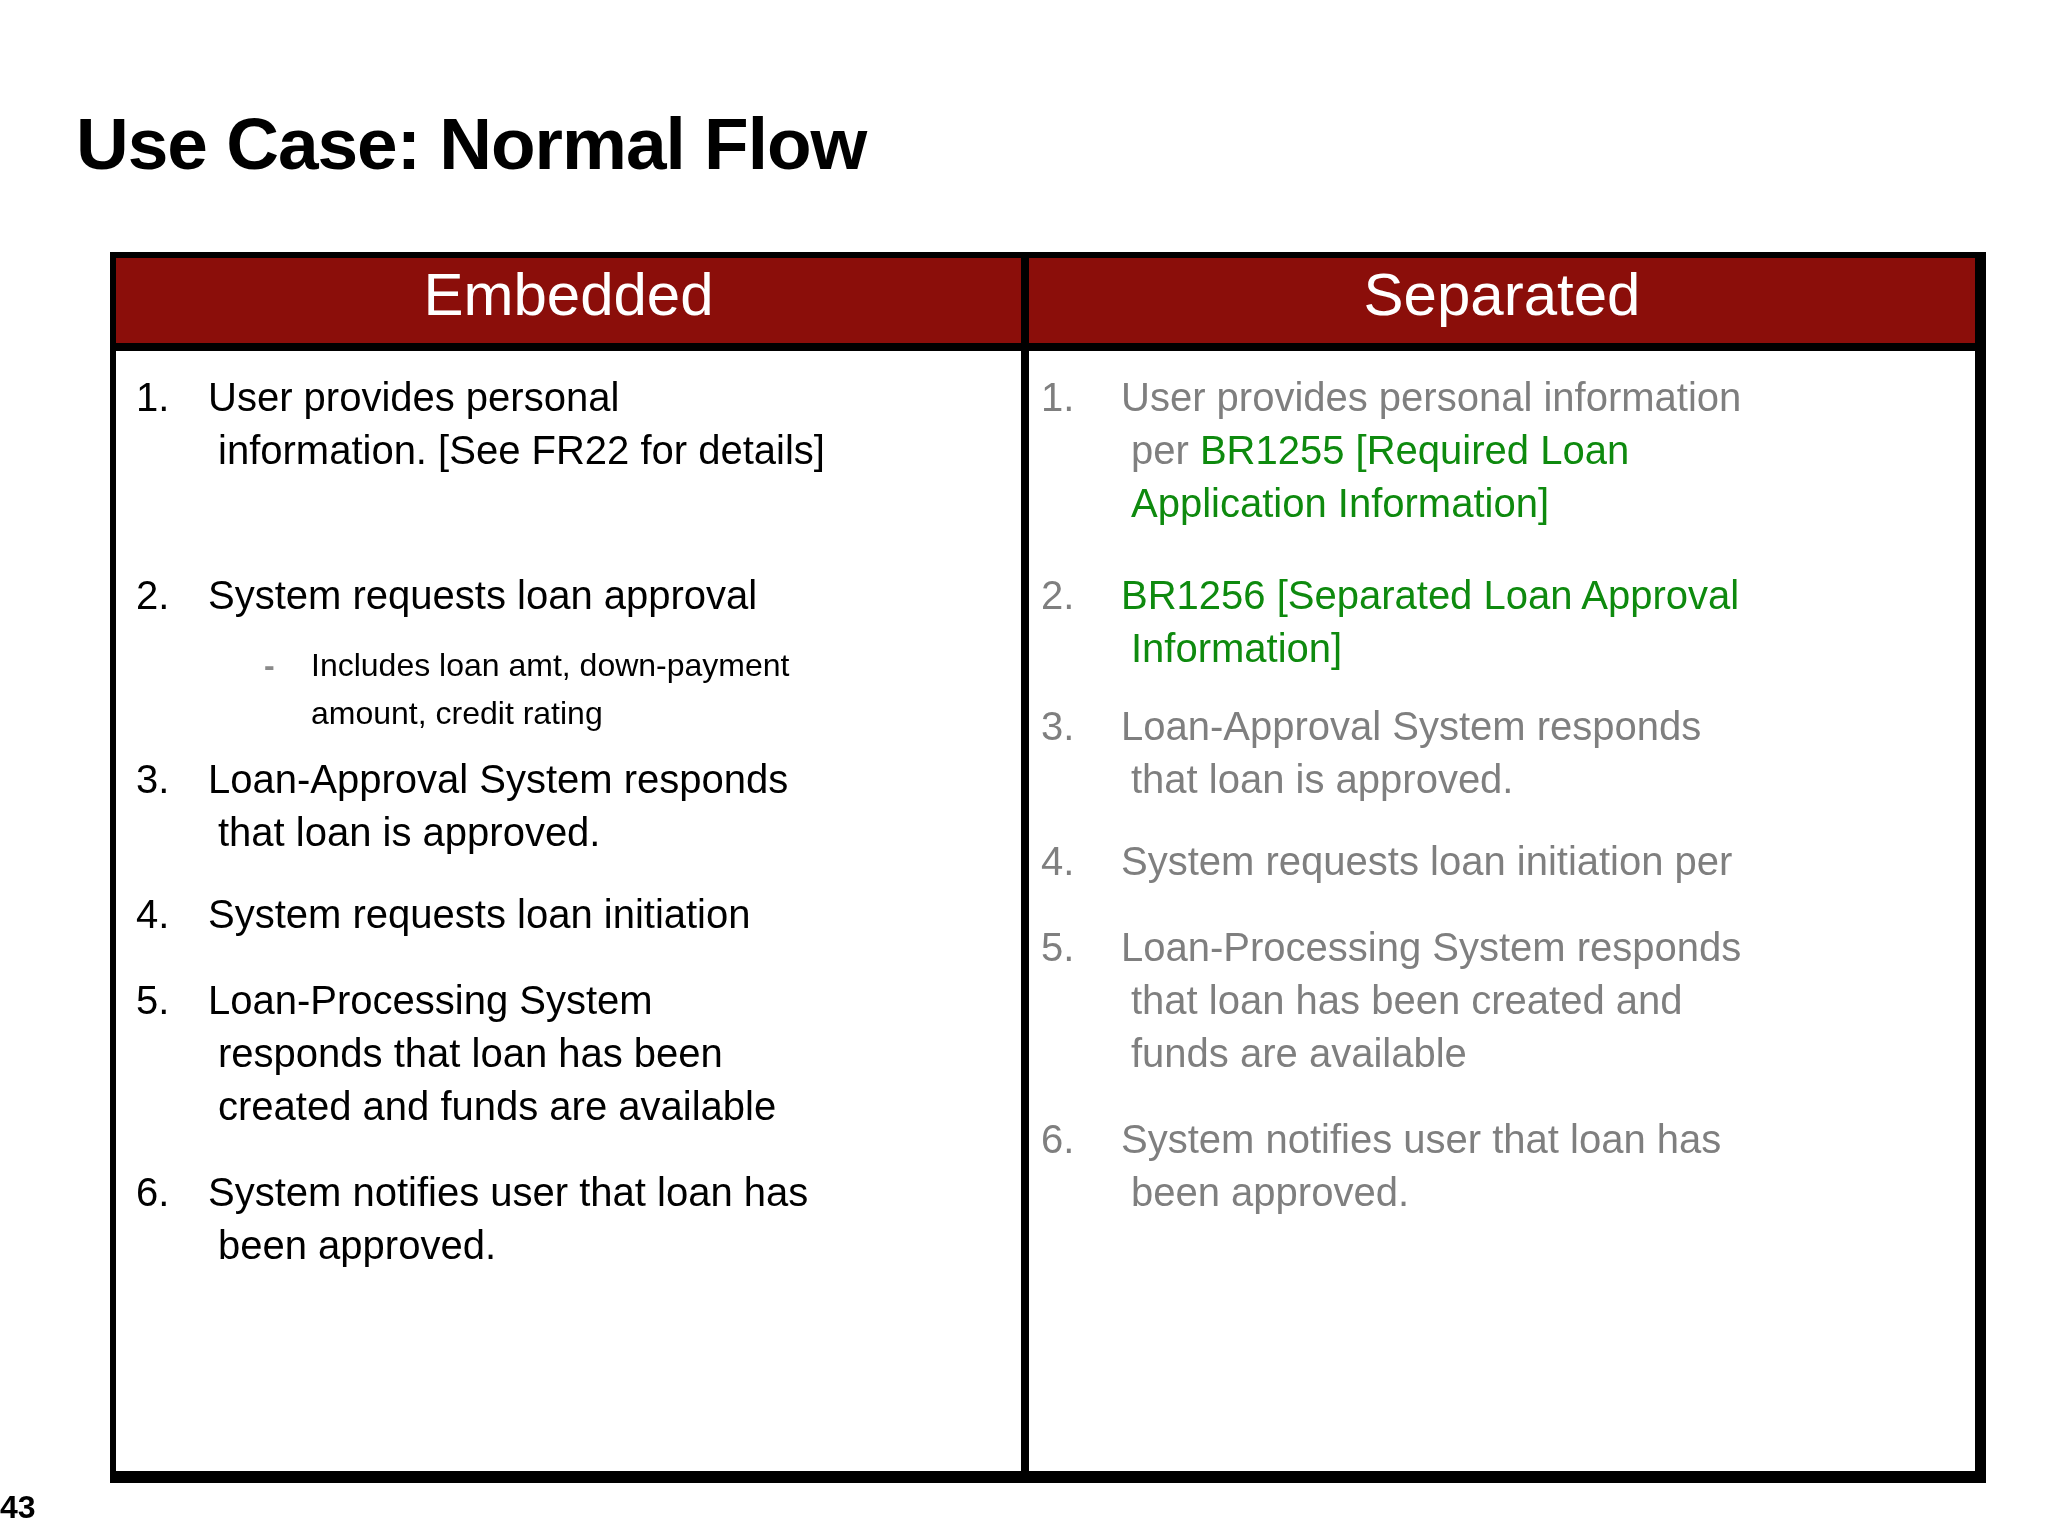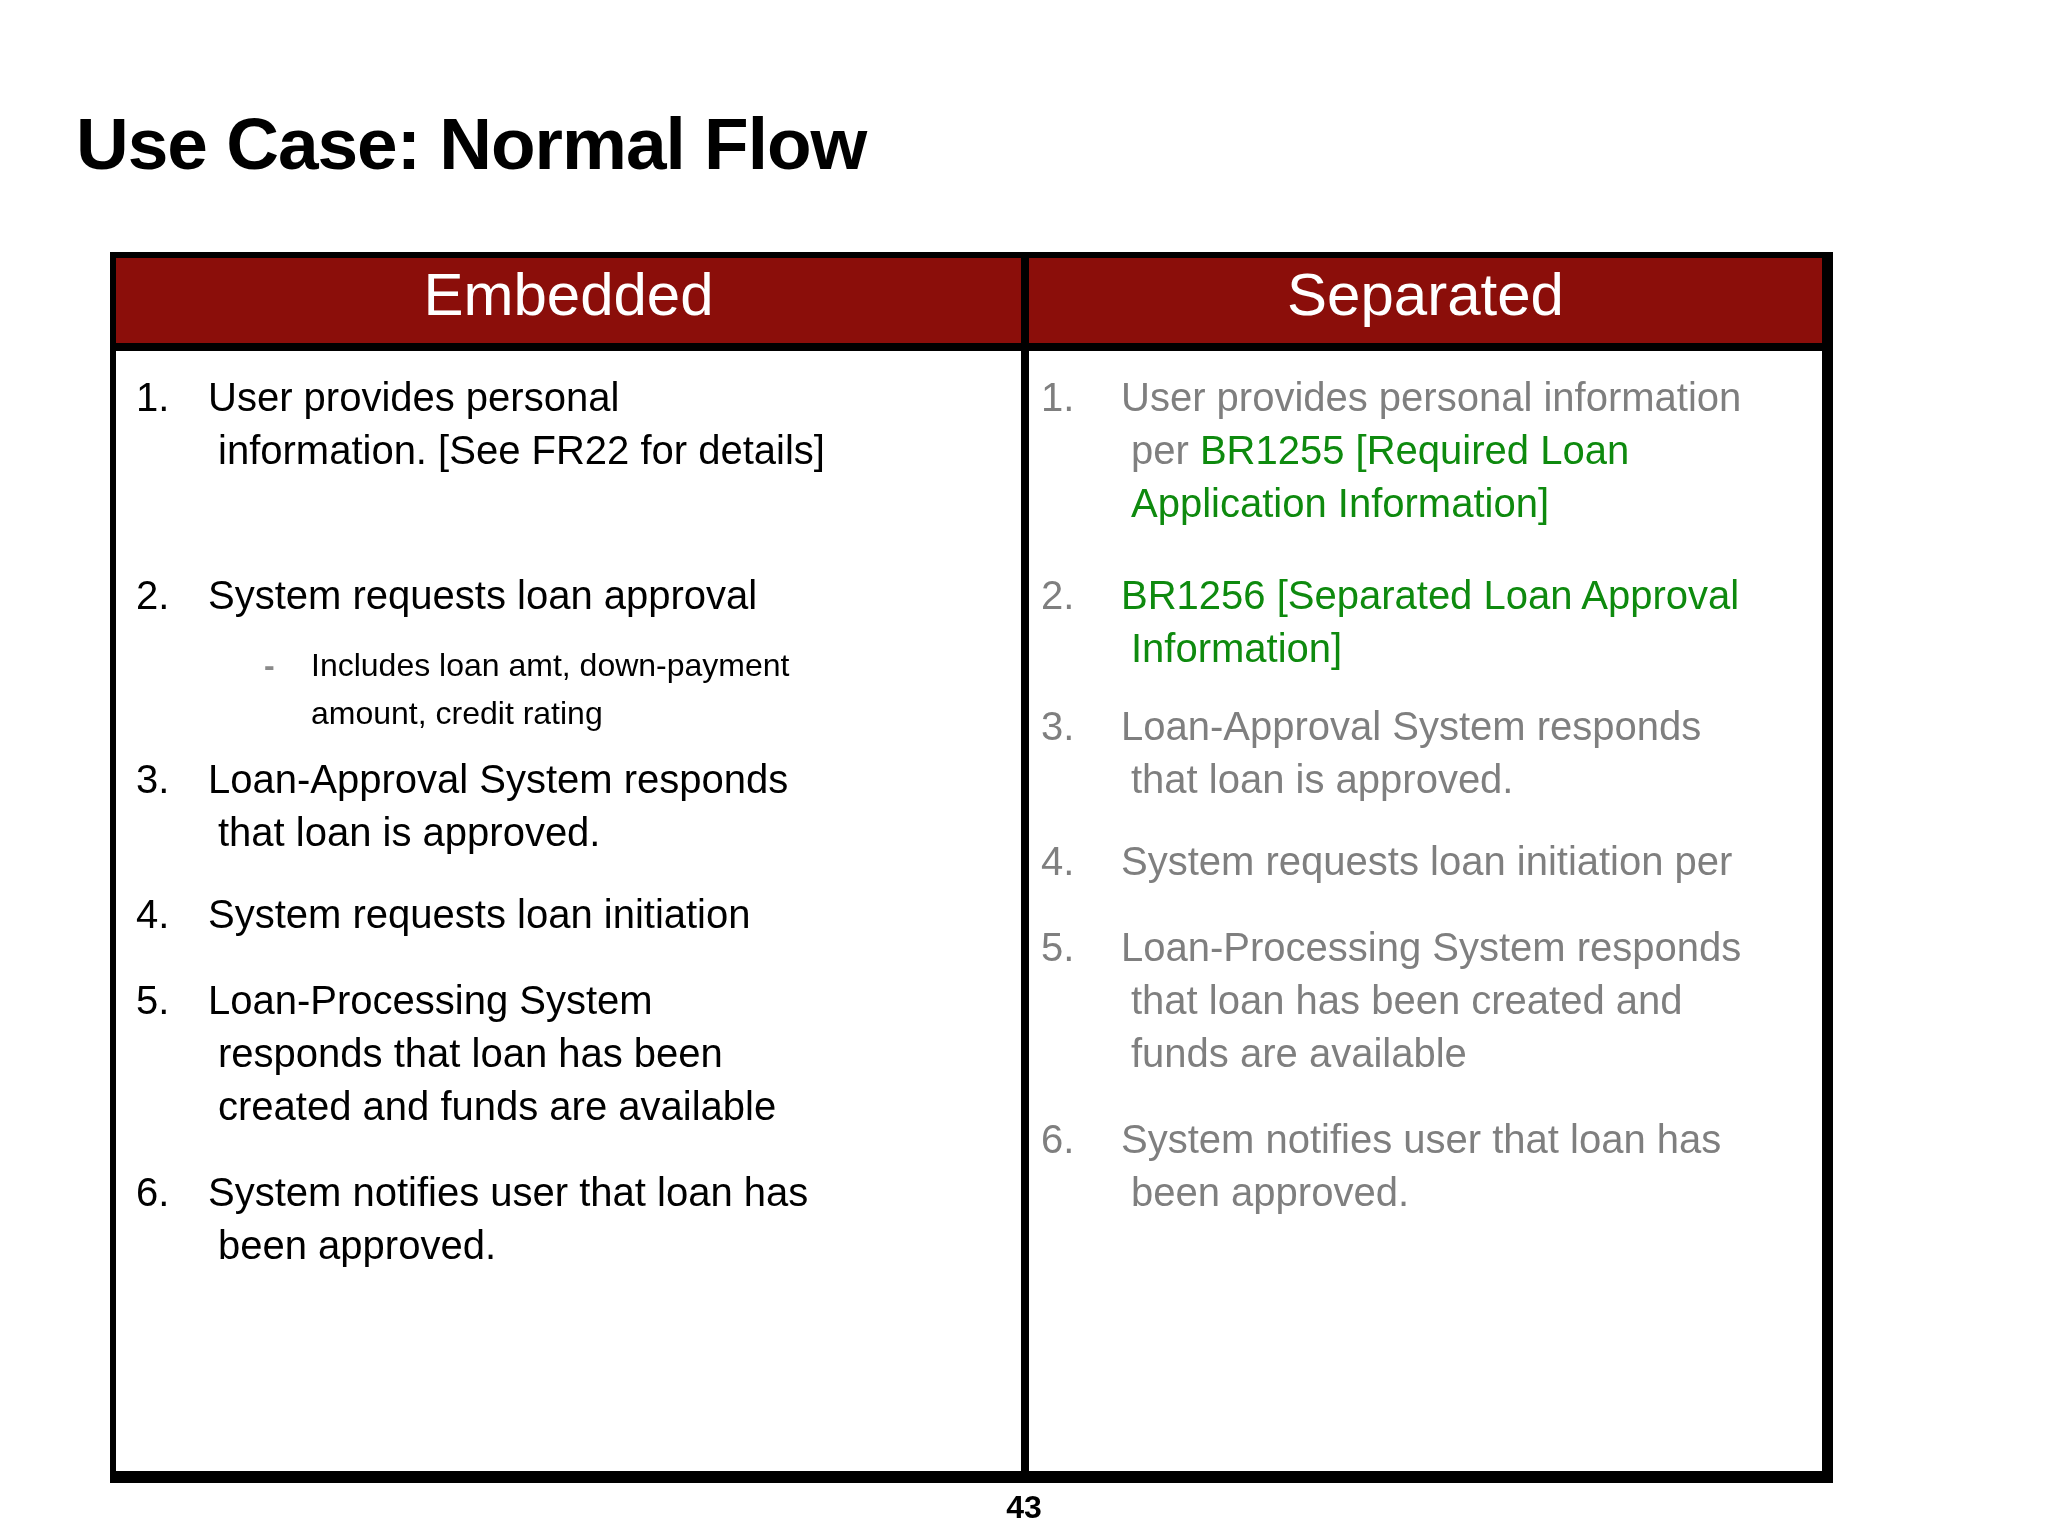--- a/index.html
+++ b/index.html
@@ -8,21 +8,21 @@
     font-family:"Liberation Sans","DejaVu Sans",sans-serif;
     -webkit-font-smoothing:antialiased;
   }
   .slide-title{
     position:absolute;left:76px;top:100px;
     font-size:73px;font-weight:bold;color:#000;line-height:1.2;
     letter-spacing:-1px;white-space:nowrap;
   }
   .uc-table{
     position:absolute;left:110px;top:252px;
-    width:1723px;height:1231px;box-sizing:border-box;
+    width:1876px;height:1231px;box-sizing:border-box;
     border:6px solid var(--border);border-right-width:11px;border-bottom-width:12px;
     display:flex;flex-direction:column;
   }
   .uc-header{
     display:flex;flex:none;height:93px;box-sizing:border-box;
     border-bottom:8px solid var(--border);
   }
   .hcell{
     background:var(--header_red);
     display:flex;align-items:center;justify-content:center;
@@ -54,21 +54,21 @@
   .sub-item .dash{flex:none;width:47px;color:var(--sub_dash);font-weight:bold;}
   .sub-item .txt{white-space:pre-line;}
   
   .bcell.left  .i1{margin-top:20px;} .bcell.left  .i2{margin-top:92px;}
   .bcell.left  .i3{margin-top:16px;} .bcell.left  .i4{margin-top:29px;}
   .bcell.left  .i5{margin-top:33px;} .bcell.left  .i6{margin-top:33px;}
   .bcell.right .i1{margin-top:20px;} .bcell.right .i2{margin-top:39px;}
   .bcell.right .i3{margin-top:25px;} .bcell.right .i4{margin-top:29px;}
   .bcell.right .i5{margin-top:33px;} .bcell.right .i6{margin-top:33px;}
   .page-number{
-    position:absolute;left:0;right:0;top:1491px;text-align:center;
+    position:absolute;left:0;right:0;top:1491px;text-align:left;
     font-size:32px;font-weight:bold;color:#000;line-height:1;
   }
 </style>
 </head>
 <body>
 
 <div class="slide-title">Use Case: Normal Flow</div>
 
 <div class="uc-table">
   <div class="uc-header">

